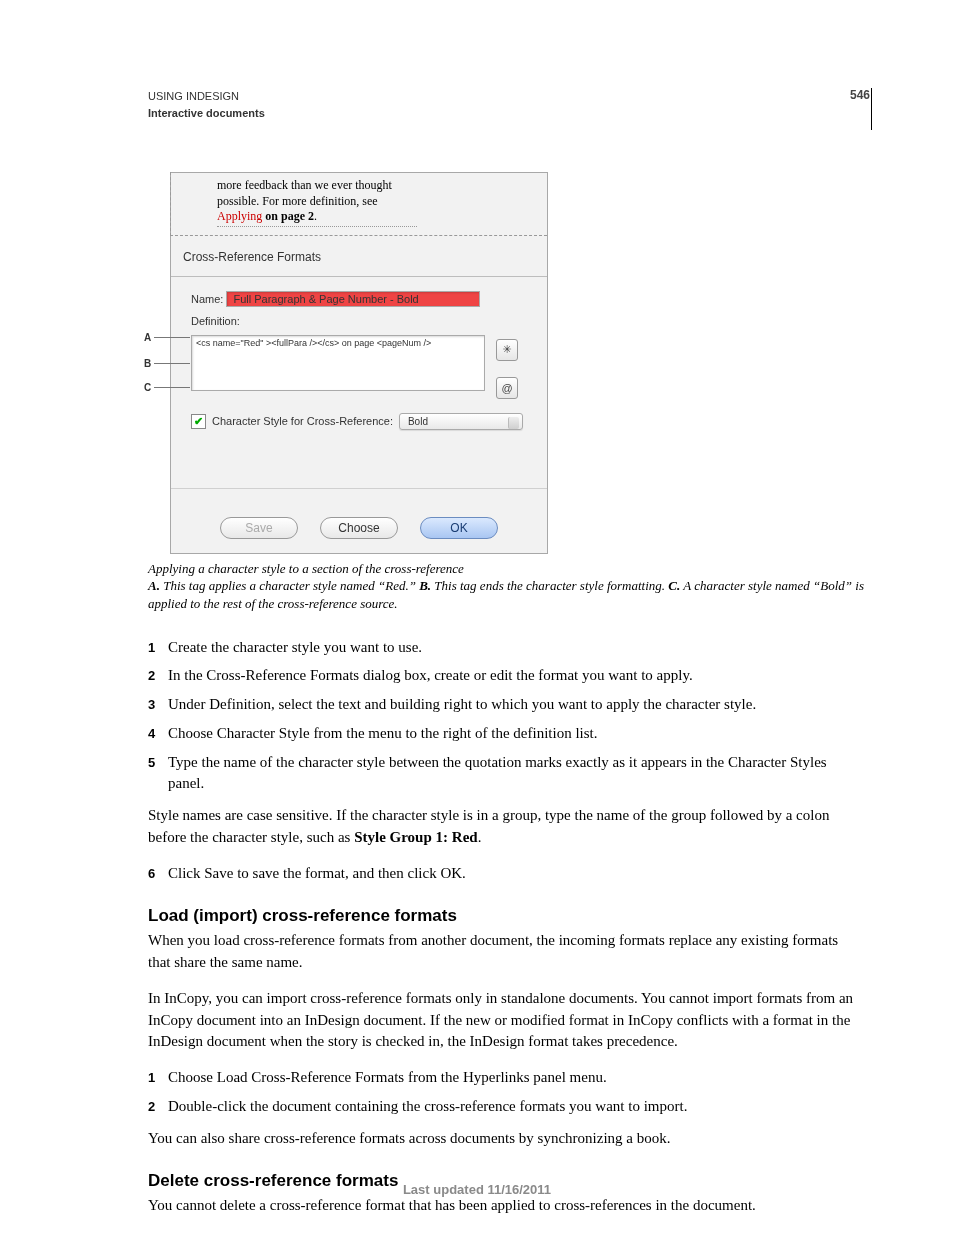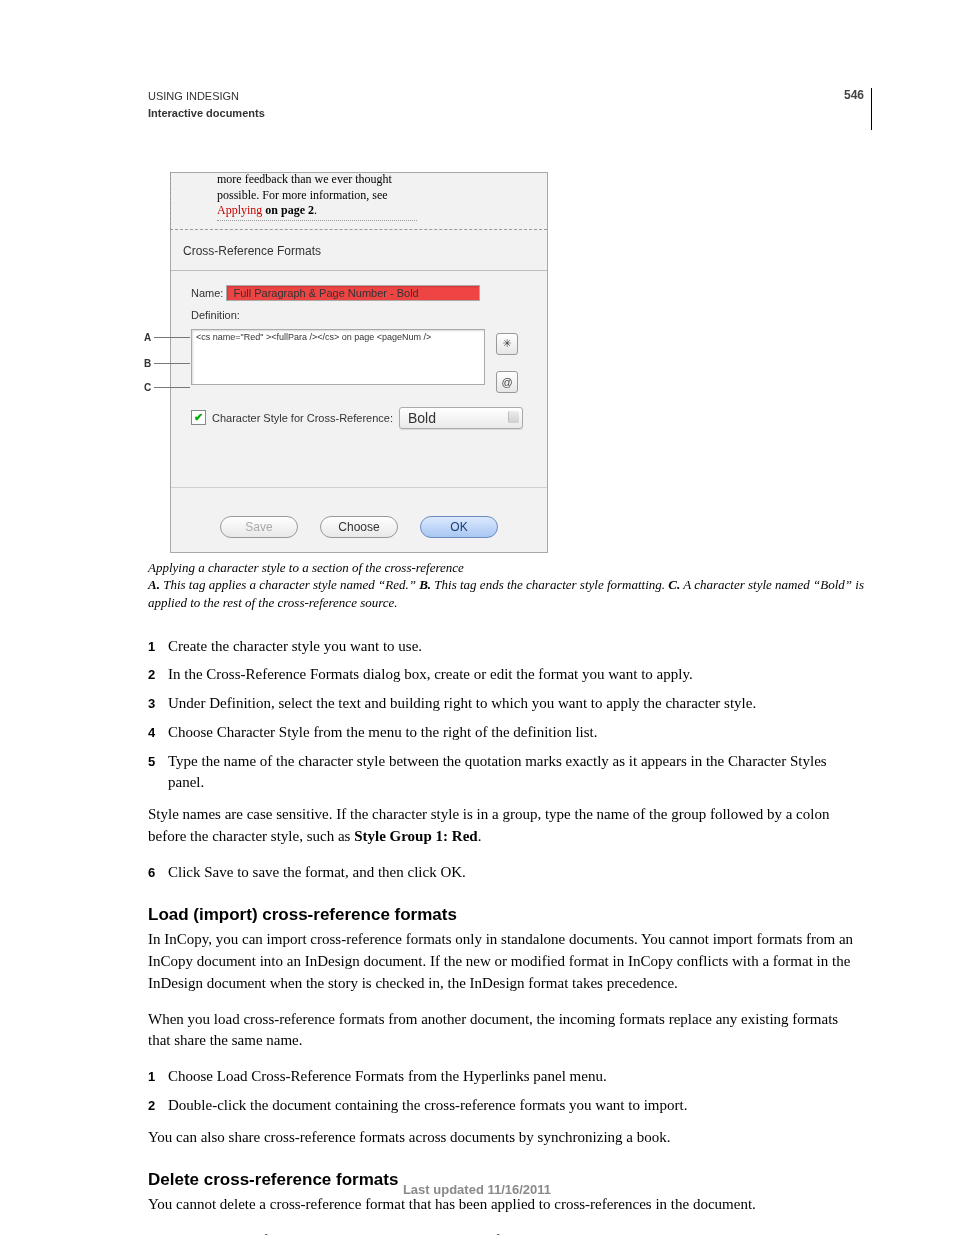--- a/index.html
+++ b/index.html
@@ -11,21 +11,21 @@
   .page {
     width: 954px;
     height: 1235px;
     position: relative;
     box-sizing: border-box;
     padding: 88px 90px 0 148px;
   }
   .pgnum {
     position: absolute;
     top: 88px;
-    right: 90px;
+    right: 84px;
     font-family: "Myriad Pro", "Helvetica Neue", Arial, sans-serif;
     font-weight: 700;
     font-size: 12px;
     color: #444;
   }
   .vrule {
     position: absolute;
     top: 88px;
     right: 82px;
     width: 1px;
@@ -45,21 +45,21 @@
     width: 378px;
     margin: 0 0 6px 22px;
   }
   .fig-frame {
     border: 1px solid #a8a8a8;
     background: #f2f2f2;
   }
   .fig-doc {
     border-bottom: 1px dashed #999;
     border-left: 1px dashed #999;
-    padding: 0 10px 8px 46px;
+    padding: 6px 10px 8px 46px;
     margin-left: -1px; margin-top: -1px;
   }
   .fig-doc p {
     margin: 0;
     font-family: "Times New Roman", serif;
     font-size: 12px;
     line-height: 1.3;
     max-width: 200px;
     border-bottom: 1px dotted #999;
     padding-bottom: 1px;
@@ -130,21 +130,21 @@
     border: 1px solid #888;
     background: #fff;
     display: inline-flex; align-items: center; justify-content: center;
     font-size: 11px; color: #0a0; font-weight: 700;
   }
   .select {
     border: 1px solid #aaa;
     border-radius: 3px;
     background: linear-gradient(#fff,#e9e9e9);
     padding: 2px 18px 2px 8px;
-    font-size: 14px;
+    font-size: 10px;
     min-width: 96px;
     position: relative;
     box-shadow: 0 1px 1px rgba(0,0,0,0.1);
   }
   .select::after {
     content: "";
     position: absolute;
     right: 3px; top: 3px;
     width: 10px; height: 12px;
     background: linear-gradient(#eee,#cfcfcf);
@@ -258,21 +258,21 @@
     <span class="anno-line" style="top:165px;left:-16px;width:36px"></span>
     <span class="anno" style="top:186px">B</span>
     <span class="anno-line" style="top:191px;left:-16px;width:36px"></span>
     <span class="anno" style="top:210px">C</span>
     <span class="anno-line" style="top:215px;left:-16px;width:36px"></span>
 
     <div class="fig-frame">
       <div class="fig-doc">
         <p>
           <span>more feedback than we ever thought</span><br>
-          <span>possible. For more information, see</span><br>
+          <span>possible. For more definition, see</span><br>
           <span class="animals">Applying</span><span class="bold"> on page 2</span><span>.</span>
         </p>
       </div>
       <div class="panel-title">Cross-Reference Formats</div>
       <div class="panel-body">
         <div class="form-row">
           <span>Name:</span>
           <span class="namefield">Full Paragraph &amp; Page Number - Bold</span>
         </div>
         <div class="form-row">Definition:</div>
@@ -314,22 +314,22 @@
 
   <p class="body">
     <span>Style names are case sensitive. If the character style is in a group, type the name of the group followed by a colon before the character style, such as </span><b>Style Group 1: Red</b><span>.</span>
   </p>
 
   <ol class="steps" style="counter-reset: step 5">
     <li>Click Save to save the format, and then click OK.</li>
   </ol>
 
   <h2 class="sec">Load (import) cross-reference formats</h2>
+  <p class="body">When you load cross-reference formats from another document, the incoming formats replace any existing formats that share the same name.</p>
   <p class="body">In InCopy, you can import cross-reference formats only in standalone documents. You cannot import formats from an InCopy document into an InDesign document. If the new or modified format in InCopy conflicts with a format in the InDesign document when the story is checked in, the InDesign format takes precedence.</p>
-  <p class="body">When you load cross-reference formats from another document, the incoming formats replace any existing formats that share the same name.</p>
   <ol class="steps">
     <li>Choose Load Cross-Reference Formats from the Hyperlinks panel menu.</li>
     <li>Double-click the document containing the cross-reference formats you want to import.</li>
   </ol>
   <p class="body">You can also share cross-reference formats across documents by synchronizing a book.</p>
 
   <h2 class="sec">Delete cross-reference formats</h2>
   <p class="body">You cannot delete a cross-reference format that has been applied to cross-references in the document.</p>
   <ol class="steps">
     <li>In the Cross-Reference Formats dialog box, select the format you want to delete.</li>

